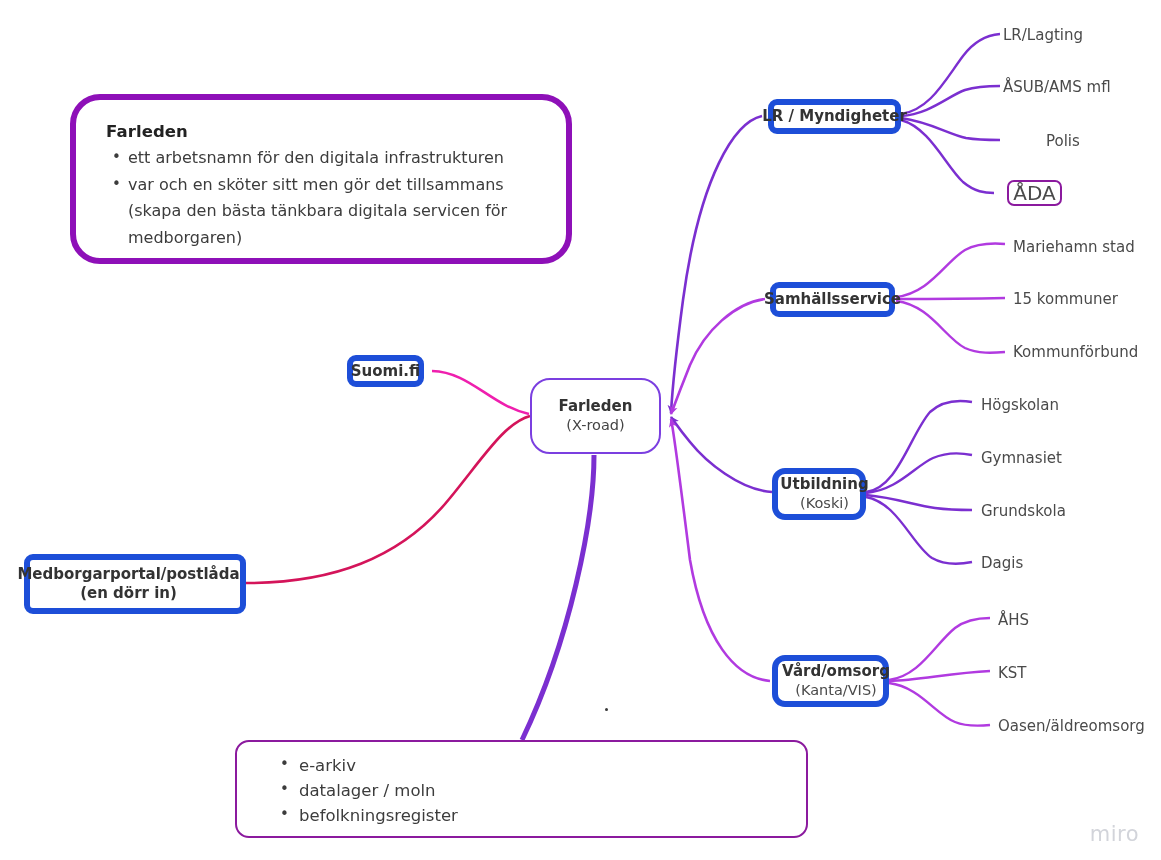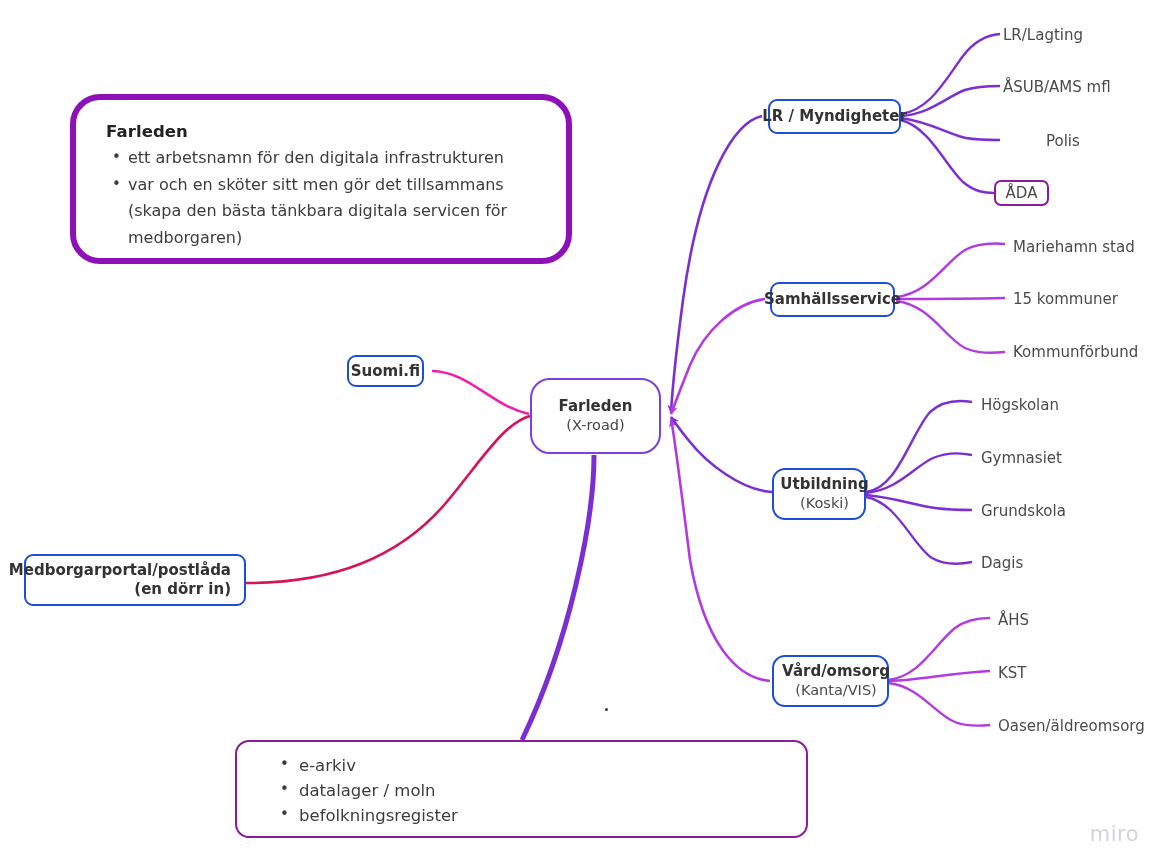--- a/index.html
+++ b/index.html
@@ -17,21 +17,21 @@
   #wires{
     position:absolute;left:0;top:0;width:1161px;height:860px;
     pointer-events:none;
   }
 
   
   .node{
     position:absolute;
     box-sizing:border-box;
     background:#ffffff;
-    border:2px solid #1d4ed8;
+    border:6px solid #1d4ed8;
     border-radius:9px;
     display:flex;
     flex-direction:column;
     align-items:center;
     justify-content:center;
     color:#3a3a3a;
     z-index:5;
   }
   .node .ttl{
     font-weight:bold;
@@ -120,22 +120,23 @@
   }
 
   
   .leafbox{
     position:absolute;
     box-sizing:border-box;
     background:#fff;
     border:2px solid #8b1a9e;
     border-radius:7px;
     display:flex;align-items:center;justify-content:center;
-    font-size:15px;color:#4a4a4a;white-space:nowrap;
-    z-index:5;
+    font-size:20px;color:#4a4a4a;white-space:nowrap;
+    z-index:5;
+    margin-left:13px;
   }
 
   
   #dot{
     position:absolute;left:605px;top:708px;width:3px;height:3px;
     background:#3a3a3a;border-radius:50%;z-index:4;
   }
   #watermark{
     position:absolute;right:22px;bottom:14px;
     font-size:21px;color:#d2d4da;letter-spacing:.5px;
@@ -203,21 +204,21 @@
   <div class="node" id="hub">
     <span class="ttl">Farleden</span>
     <span class="sub">(X-road)</span>
   </div>
   <div id="dot"></div>
 
   <div class="node" style="left:347px;top:355px;width:77px;height:32px;">
     <span class="ttl">Suomi.fi</span>
   </div>
 
-  <div class="node" style="left:24px;top:554px;width:222px;height:52px;align-items:flex-end;padding-right:13px;">
+  <div class="node" style="left:24px;top:554px;width:222px;height:60px;align-items:center;padding-right:13px;">
     <span class="ttl">Medborgarportal/postlåda</span>
     <span class="ttl">(en dörr in)</span>
   </div>
 
   <div class="node" style="left:768px;top:99px;width:133px;height:35px;">
     <span class="ttl">LR / Myndigheter</span>
   </div>
 
   <div class="node" style="left:770px;top:282px;width:125px;height:35px;">
     <span class="ttl">Samhällsservice</span>

